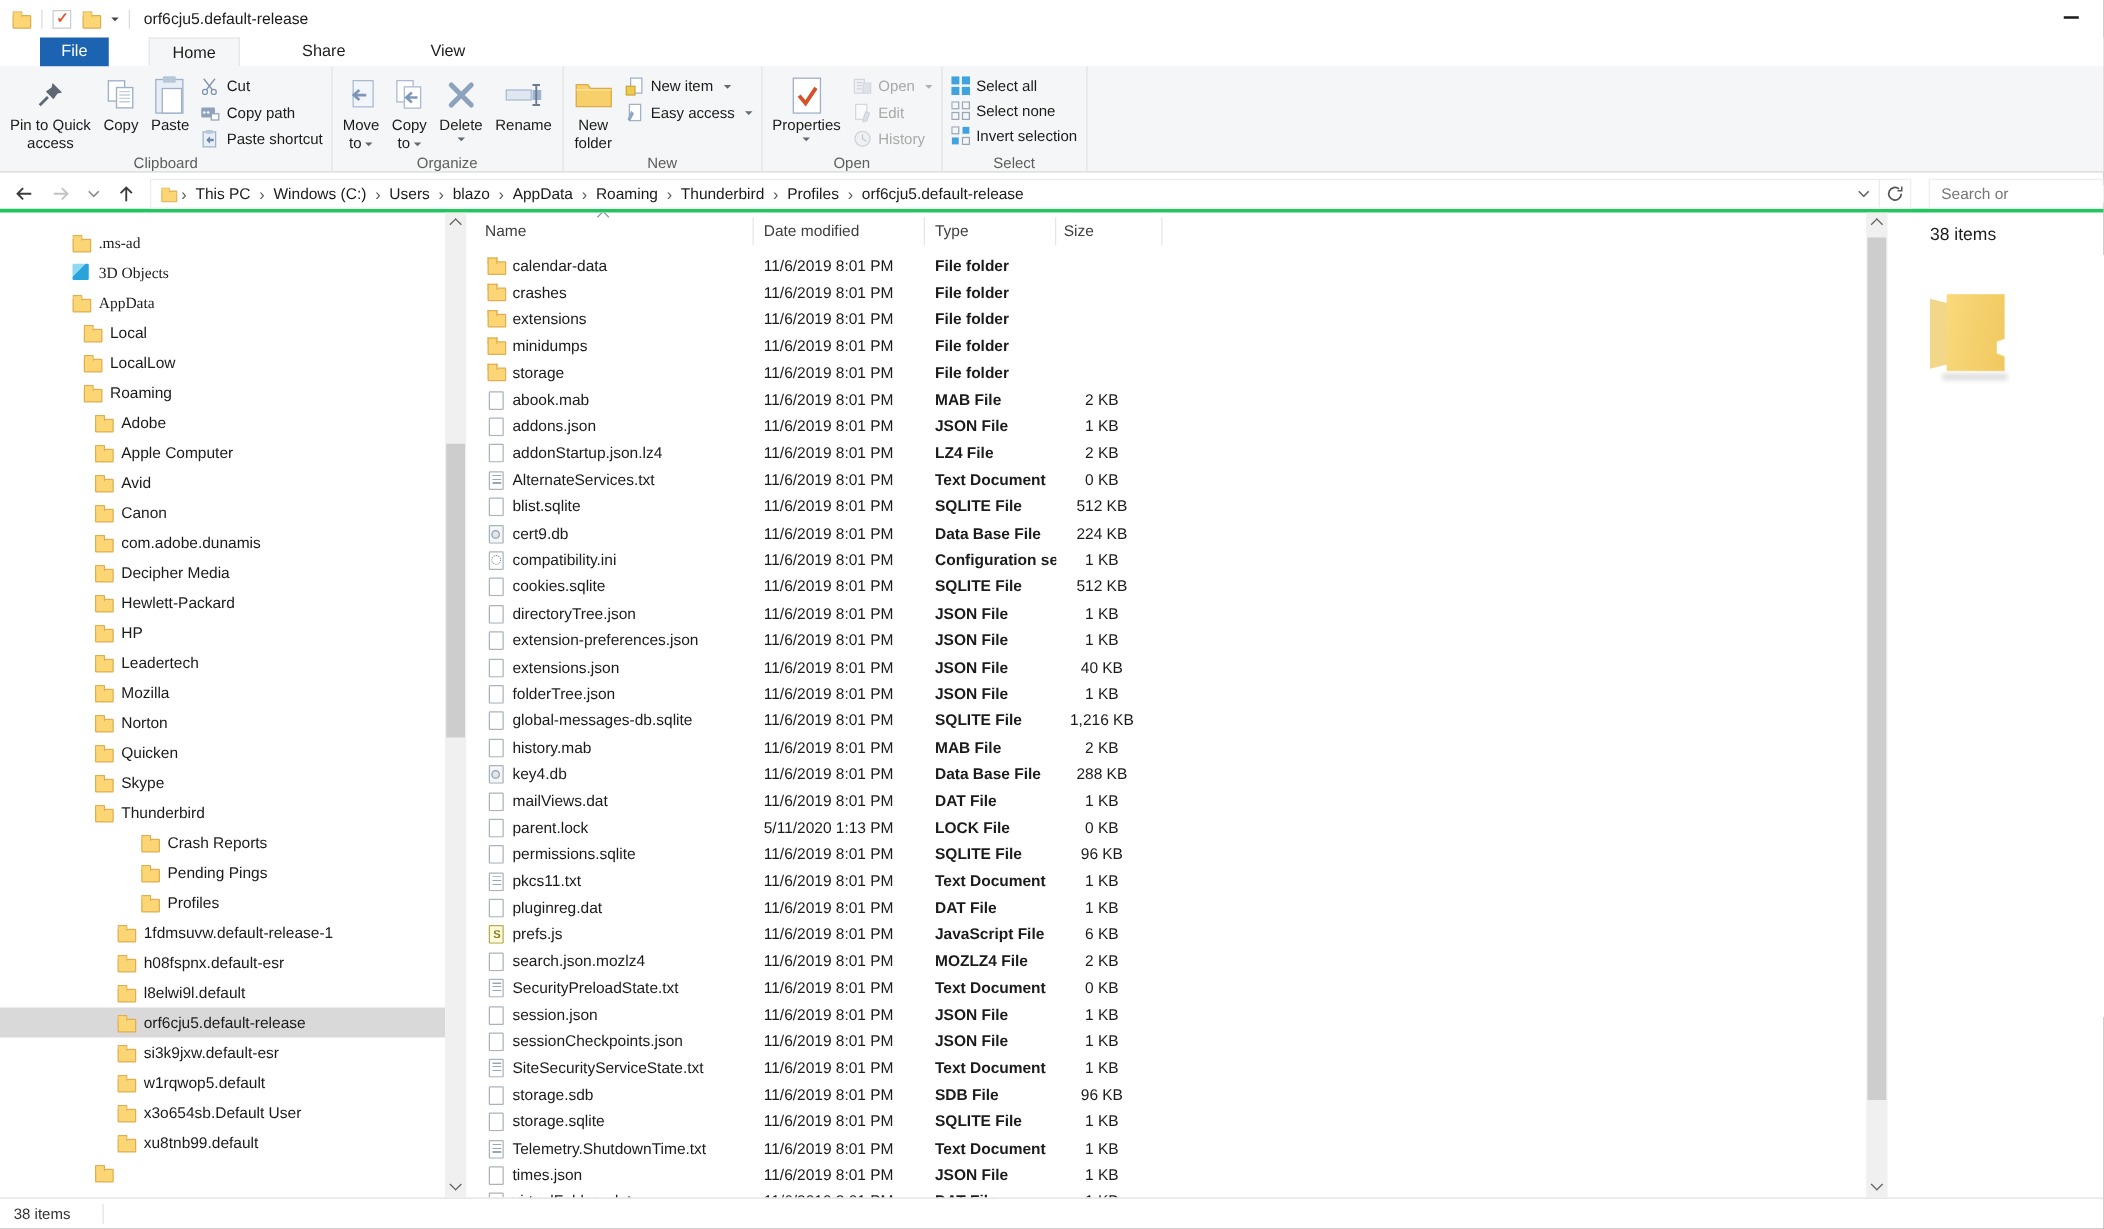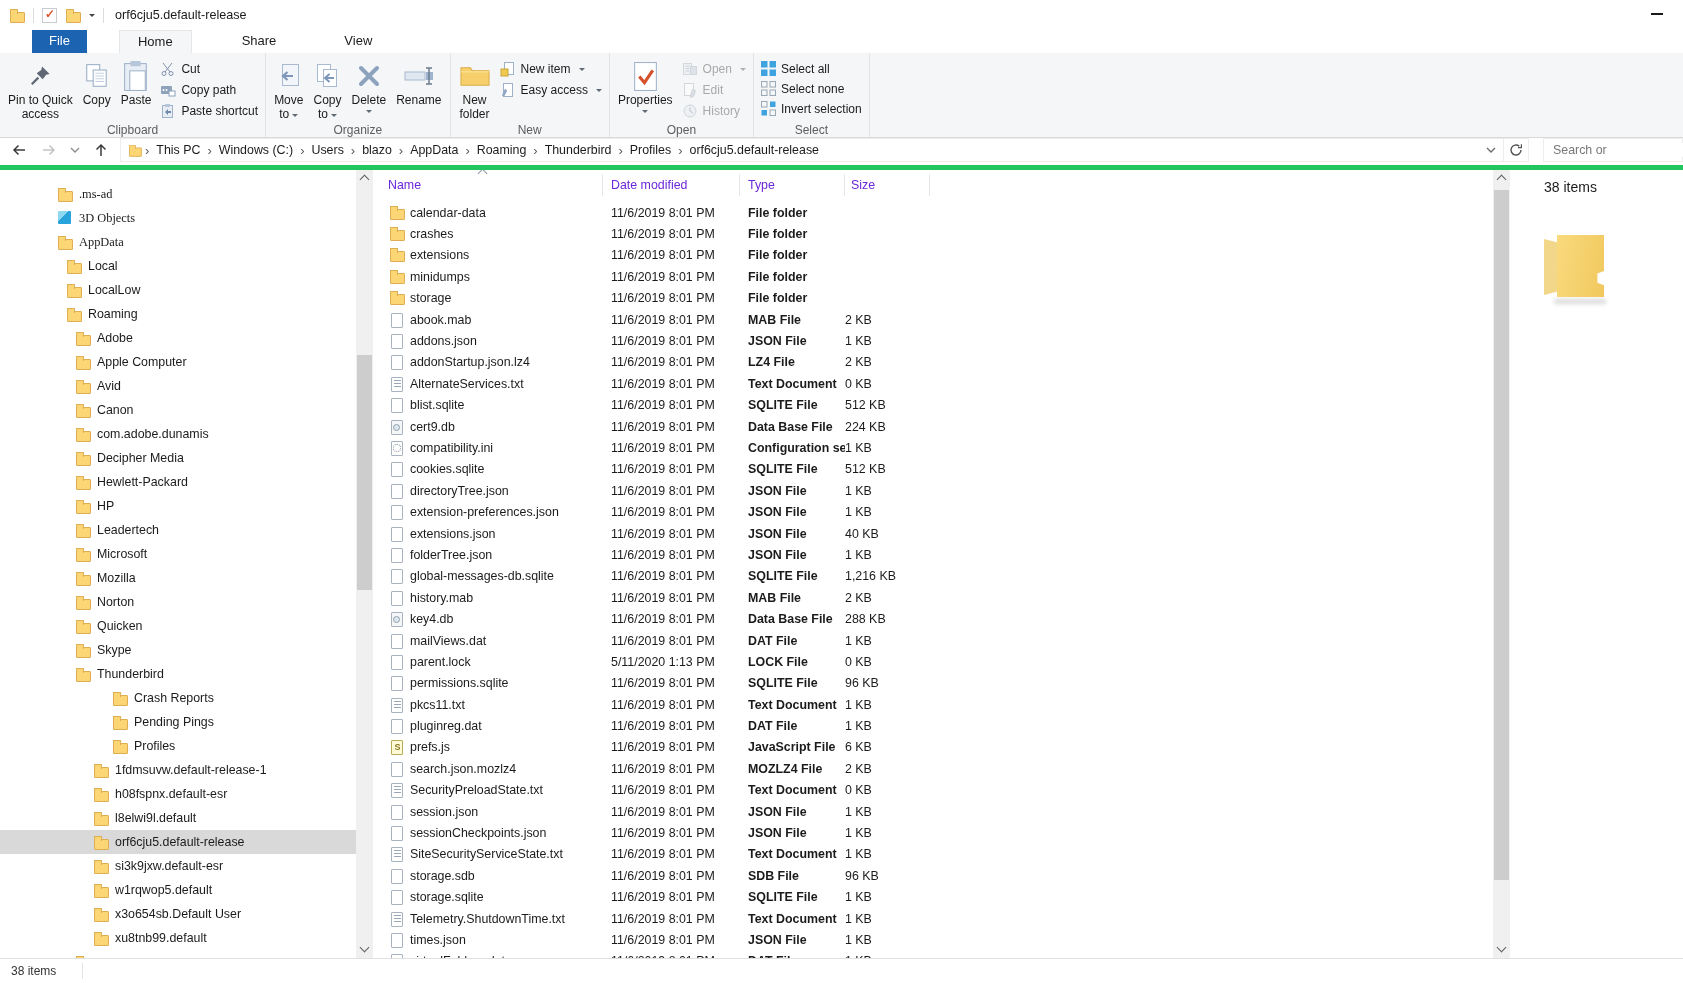--- a/index.html
+++ b/index.html
@@ -33,21 +33,21 @@
   .bigbtn{display:flex;flex-direction:column;align-items:center;padding:3px 5px 0 5px;cursor:pointer;text-align:center;line-height:1.15;}
   .bigbtn .bicon{height:36px;display:flex;align-items:center;justify-content:center;}
   .smallcol{display:flex;flex-direction:column;gap:5px;padding:6px 4px 0 4px;}
   .smallbtn{display:flex;align-items:center;gap:5px;white-space:nowrap;cursor:pointer;}
   .caret{display:inline-block;width:0;height:0;border:3.3px solid transparent;border-top-color:#5f6a75;margin-left:3px;position:relative;top:2px;}
   .caret-row{height:8px;display:flex;justify-content:center;}
   .disabled{color:#a9a9a9;cursor:default;}
   .disabled svg{opacity:.5;}
 
   
-  .addrbar{height:32px;display:flex;align-items:flex-start;padding:0 0 0 8px;gap:8px;border-bottom:5px solid #22c55e;}
+  .addrbar{height:32px;display:flex;align-items:flex-end;padding:0 0 0 8px;gap:8px;border-bottom:3px solid #22c55e;}
   .navbtn{width:22px;height:24px;display:flex;align-items:center;justify-content:center;cursor:pointer;flex:none;}
   .addrbox{height:24px;width:1456px;border:1px solid #ededed;display:flex;align-items:center;padding-left:6px;background:#fff;overflow:hidden;}
   .crumbs{display:flex;align-items:center;flex:1;overflow:hidden;}
   .crumb-wrap{display:flex;align-items:center;}
   .crumb-sep{color:#5a5a5a;padding:0 2px;font-size:13px;}
   .crumb-sep::before{content:"›";}
   .crumb{padding:2px 5px;cursor:pointer;white-space:nowrap;}
   .addr-div{width:1px;height:22px;background:#ececec;}
   .addrbtn{width:24px;height:24px;display:flex;align-items:center;justify-content:center;cursor:pointer;flex:none;}
   .searchbox{height:24px;width:140px;border:1px solid #ededed;margin-left:6px;flex:none;display:flex;align-items:center;}
@@ -71,33 +71,33 @@
 
   
   .vscroll{width:17px;background:#f0f0f0;position:relative;flex:none;}
   .sthumb{position:absolute;left:1px;width:15px;background:#cdcdcd;}
   .schev{position:absolute;left:5px;width:7px;height:7px;border-left:1.5px solid #5f5f5f;border-top:1.5px solid #5f5f5f;}
   .schev.up{transform:rotate(45deg);top:6px;}
   .schev.down{transform:rotate(225deg);bottom:7px;}
 
   
   .list{width:1120px;flex:none;overflow:hidden;}
-  .lheader{height:30px;display:flex;align-items:center;color:#6d28d9;position:relative;}
+  .lheader{height:30px;display:flex;align-items:center;color:#404040;position:relative;}
   .hcell{border-right:1px solid #e4e7ea;height:22px;display:flex;align-items:center;cursor:pointer;}
   .h-name{width:230px;padding-left:15px;}
   .h-date{width:137px;padding-left:8px;}
   .h-type{width:105px;padding-left:8px;}
   .h-size{width:85px;padding-left:6px;}
   .sortchev{position:absolute;top:0;left:106px;width:7px;height:7px;border-left:1.2px solid #8a97a5;border-top:1.2px solid #8a97a5;transform:rotate(45deg);}
   .rows{padding-top:2px;}
   .frow{height:21.4px;display:flex;align-items:center;cursor:default;}
   .c-name{width:230px;padding-left:16px;display:flex;align-items:center;overflow:hidden;white-space:nowrap;}
   .c-date{width:137px;padding-left:8px;white-space:nowrap;}
   .c-type{width:105px;padding-left:8px;white-space:nowrap;overflow:hidden;font-weight:bold;}
-  .c-size{width:85px;text-align:left;padding-right:12px;white-space:nowrap;}
+  .c-size{width:85px;text-align:center;padding-right:12px;white-space:nowrap;}
 
   
   .fico{width:16px;height:16px;position:relative;flex:none;margin-right:5px;}
   .fico::before{content:"";position:absolute;left:2px;top:1px;width:10px;height:13px;background:#fff;border:1px solid #a8b3bf;border-radius:1px;}
   .fi-folder::before{left:1px;top:4px;width:13px;height:9px;background:#fcd575;border:1px solid #dfae52;}
   .fi-folder::after{content:"";position:absolute;left:1px;top:1px;width:6px;height:4px;background:#fcd575;border:1px solid #dfae52;border-bottom:none;}
   .fi-text::after{content:"";position:absolute;left:4.5px;top:4px;width:7px;height:8px;
      background:repeating-linear-gradient(to bottom,#98a6b5 0 1px,transparent 1px 3px);}
   .fi-cert::before{background:#f4f6f8;}
   .fi-cert::after{content:"";position:absolute;left:4px;top:5px;width:5px;height:5px;border:1.5px solid #90a0b0;border-radius:50%;background:#dfe6ec;}
@@ -547,24 +547,20 @@
         <div class="titem lvl-2">
           <span class="sico tico-folder"></span>
           <span class="tlabel">HP</span>
         </div>
 
         <div class="titem lvl-2">
           <span class="sico tico-folder"></span>
           <span class="tlabel">Leadertech</span>
         </div>
 
-        <div class="titem lvl-2">
-          <span class="sico tico-folder"></span>
-          <span class="tlabel">Microsoft</span>
-        </div>
 
         <div class="titem lvl-2">
           <span class="sico tico-folder"></span>
           <span class="tlabel">Mozilla</span>
         </div>
 
         <div class="titem lvl-2">
           <span class="sico tico-folder"></span>
           <span class="tlabel">Norton</span>
         </div>

